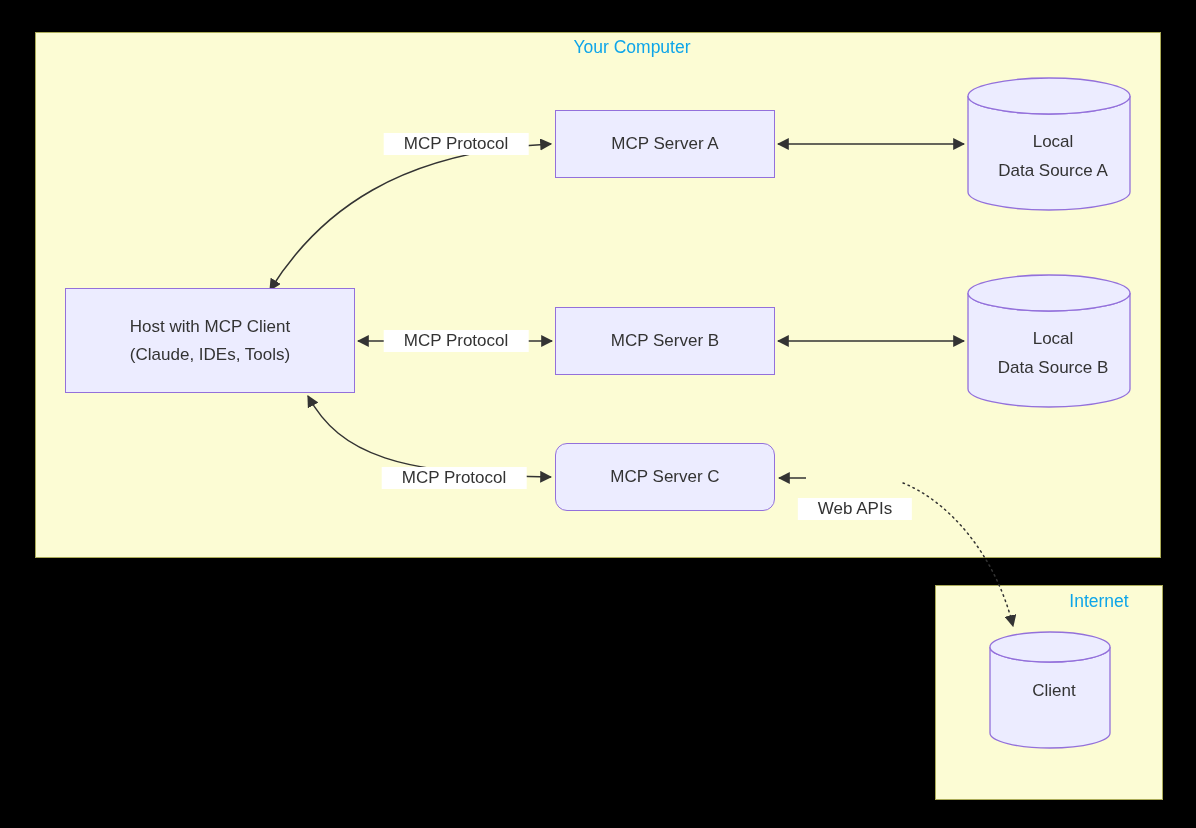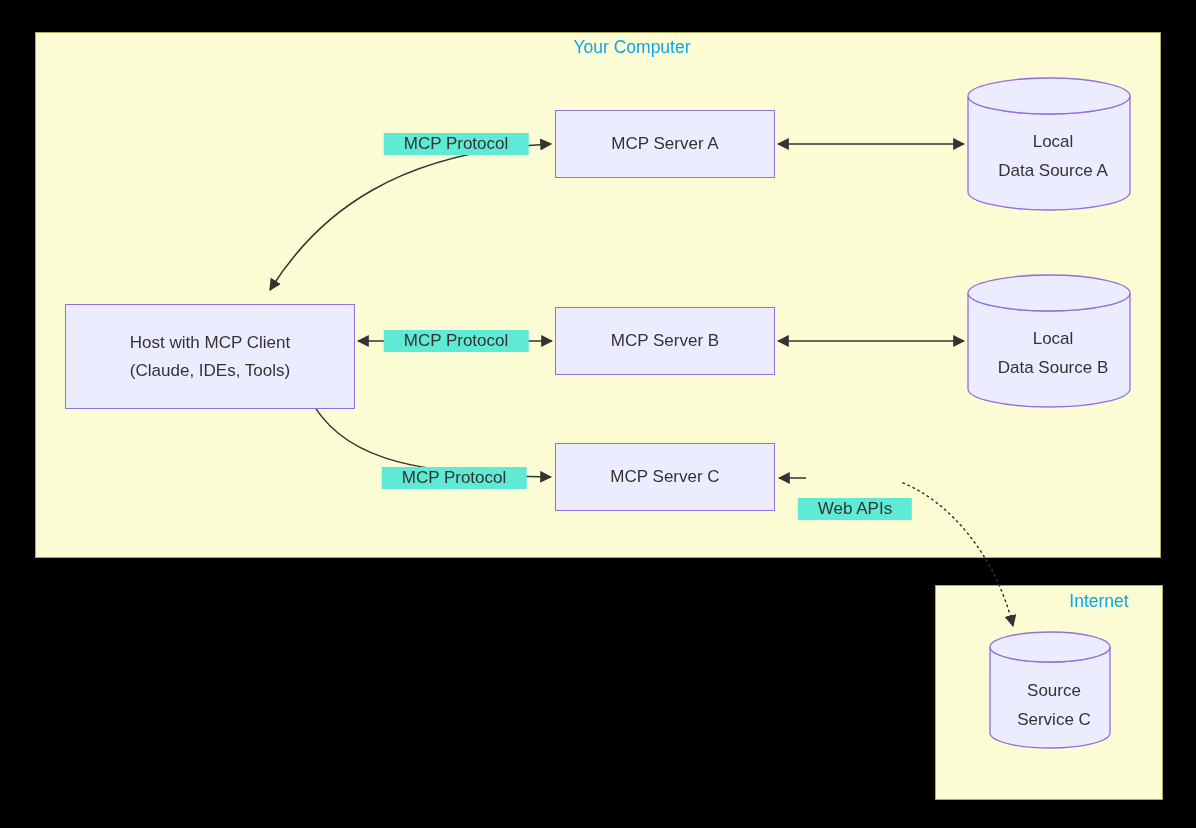--- a/index.html
+++ b/index.html
@@ -12,21 +12,21 @@
     position: absolute; background: #fcfcd4; border: 1px solid #abab58; z-index: 1;
   }
   .svg-layer { position: absolute; left: 0; top: 0; width: 1196px; height: 828px; z-index: 2; }
   .container-title { position: absolute; text-align: center; font-size: 17.5px; color: #0ea5e9; z-index: 3; margin-left: 34px; }
   .node {
     position: absolute; background: #ececff; border: 1px solid #9370db;
     display: flex; flex-direction: column; align-items: center; justify-content: center;
     text-align: center; font-size: 17px; line-height: 28px; color: #333; z-index: 3;
   }
   .edge-label {
-    position: absolute; transform: translate(-50%, -50%); background: #5eead4;
+    position: absolute; transform: translate(-50%, -50%); background: #ffffff;
     padding: 1px 20px; font-size: 17px; color: #333; z-index: 4; white-space: nowrap;
   }
   .cyl-label {
     position: absolute; text-align: center; font-size: 17px; line-height: 29px; color: #333; z-index: 3; padding-left: 8px;
   }
   .cyl-label span, .node span { display: block; }
 </style>
 </head>
 <body>
 
@@ -68,50 +68,49 @@
       <path d="M 968 293 L 968 389 A 81 18 0 0 0 1130 389 L 1130 293 A 81 18 0 0 1 968 293 Z" fill="#ececff" stroke="#9370db" stroke-width="1.3"></path>
       <ellipse cx="1049" cy="293" rx="81" ry="18" fill="#ececff" stroke="#9370db" stroke-width="1.3"></ellipse>
     </g>
 
     <g>
       <path d="M 990 647 L 990 733 A 60 15 0 0 0 1110 733 L 1110 647 A 60 15 0 0 1 990 647 Z" fill="#ececff" stroke="#9370db" stroke-width="1.3"></path>
       <ellipse cx="1050" cy="647" rx="60" ry="15" fill="#ececff" stroke="#9370db" stroke-width="1.3"></ellipse>
     </g>
   </svg>
 
-  <div class="node" style="left:65px; top:288px; width:290px; height:105px;margin-top:16px;">
+  <div class="node" style="left:65px; top:288px; width:290px; height:105px;">
     <span>Host with MCP Client</span>
     <span>(Claude, IDEs, Tools)</span>
   </div>
 
   <div class="node" style="left:555px; top:110px; width:220px; height:68px;">
     <span>MCP Server A</span>
   </div>
 
   <div class="node" style="left:555px; top:307px; width:220px; height:68px;">
     <span>MCP Server B</span>
   </div>
 
-  <div class="node" style="left:555px; top:443px; width:220px; height:68px;">
+  <div class="node" style="left:555px; top:443px; width:220px; height:68px;border-radius:12px;">
     <span>MCP Server C</span>
   </div>
 
   <div class="cyl-label" style="left:968px; top:127px; width:162px;">
     <span>Local</span>
     <span>Data Source A</span>
   </div>
 
   <div class="cyl-label" style="left:968px; top:324px; width:162px;">
     <span>Local</span>
     <span>Data Source B</span>
   </div>
 
   <div class="cyl-label" style="left:975px; top:676px; width:150px;">
-    <span>Source</span>
-    <span>Service C</span>
+    <span>Client</span>
   </div>
 
   <div class="edge-label" style="left:456px; top:144px;">MCP Protocol</div>
   <div class="edge-label" style="left:456px; top:341px;">MCP Protocol</div>
   <div class="edge-label" style="left:454px; top:478px;">MCP Protocol</div>
   <div class="edge-label" style="left:855px; top:478px;margin-top:31px;">Web APIs</div>
 
 </div>
 
 </body></html>

